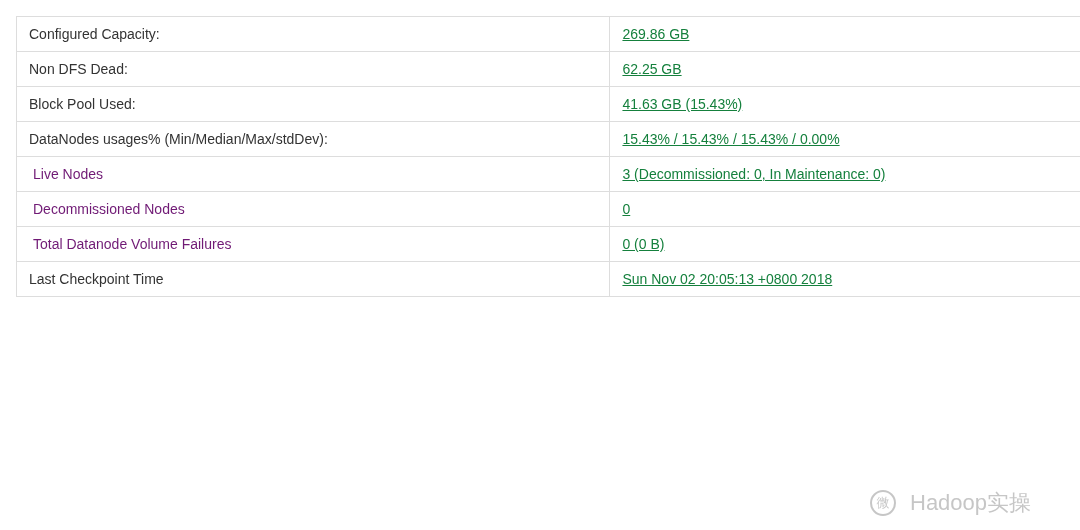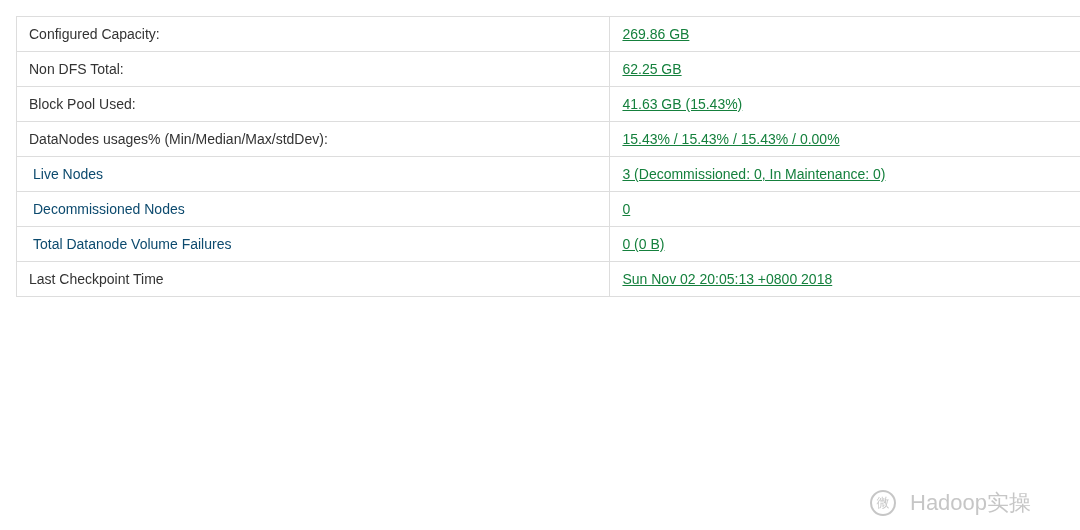--- a/index.html
+++ b/index.html
@@ -29,21 +29,21 @@
     td.label {
       width: 55%;
       color: #333;
     }
     td.value {
       width: 45%;
       color: #15803d;
       text-decoration: underline;
     }
     .link {
-      color: #0c4a6e;
+      color: #701a75;
     }
     .highlight {
       display: inline-block;
       border: 3px solid #e74c3c;
       border-radius: 8px;
       padding: 3px 10px;
       margin: -3px -10px;
     }
     .watermark {
       position: absolute;
@@ -77,21 +77,21 @@
 <body>
 
 <div class="wrap">
   <table>
     <tbody id="summary-body">
     <tr>
           <td class="label">Configured Capacity:</td>
           <td class="value">269.86 GB</td>
         </tr>
         <tr>
-          <td class="label">Non DFS Total:</td>
+          <td class="label">Non DFS Dead:</td>
           <td class="value">62.25 GB</td>
         </tr>
         <tr>
           <td class="label">Block Pool Used:</td>
           <td class="value">41.63 GB (15.43%)</td>
         </tr>
         <tr>
           <td class="label">DataNodes usages% (Min/Median/Max/stdDev):</td>
           <td class="value">15.43% / 15.43% / 15.43% / 0.00%</td>
         </tr>

